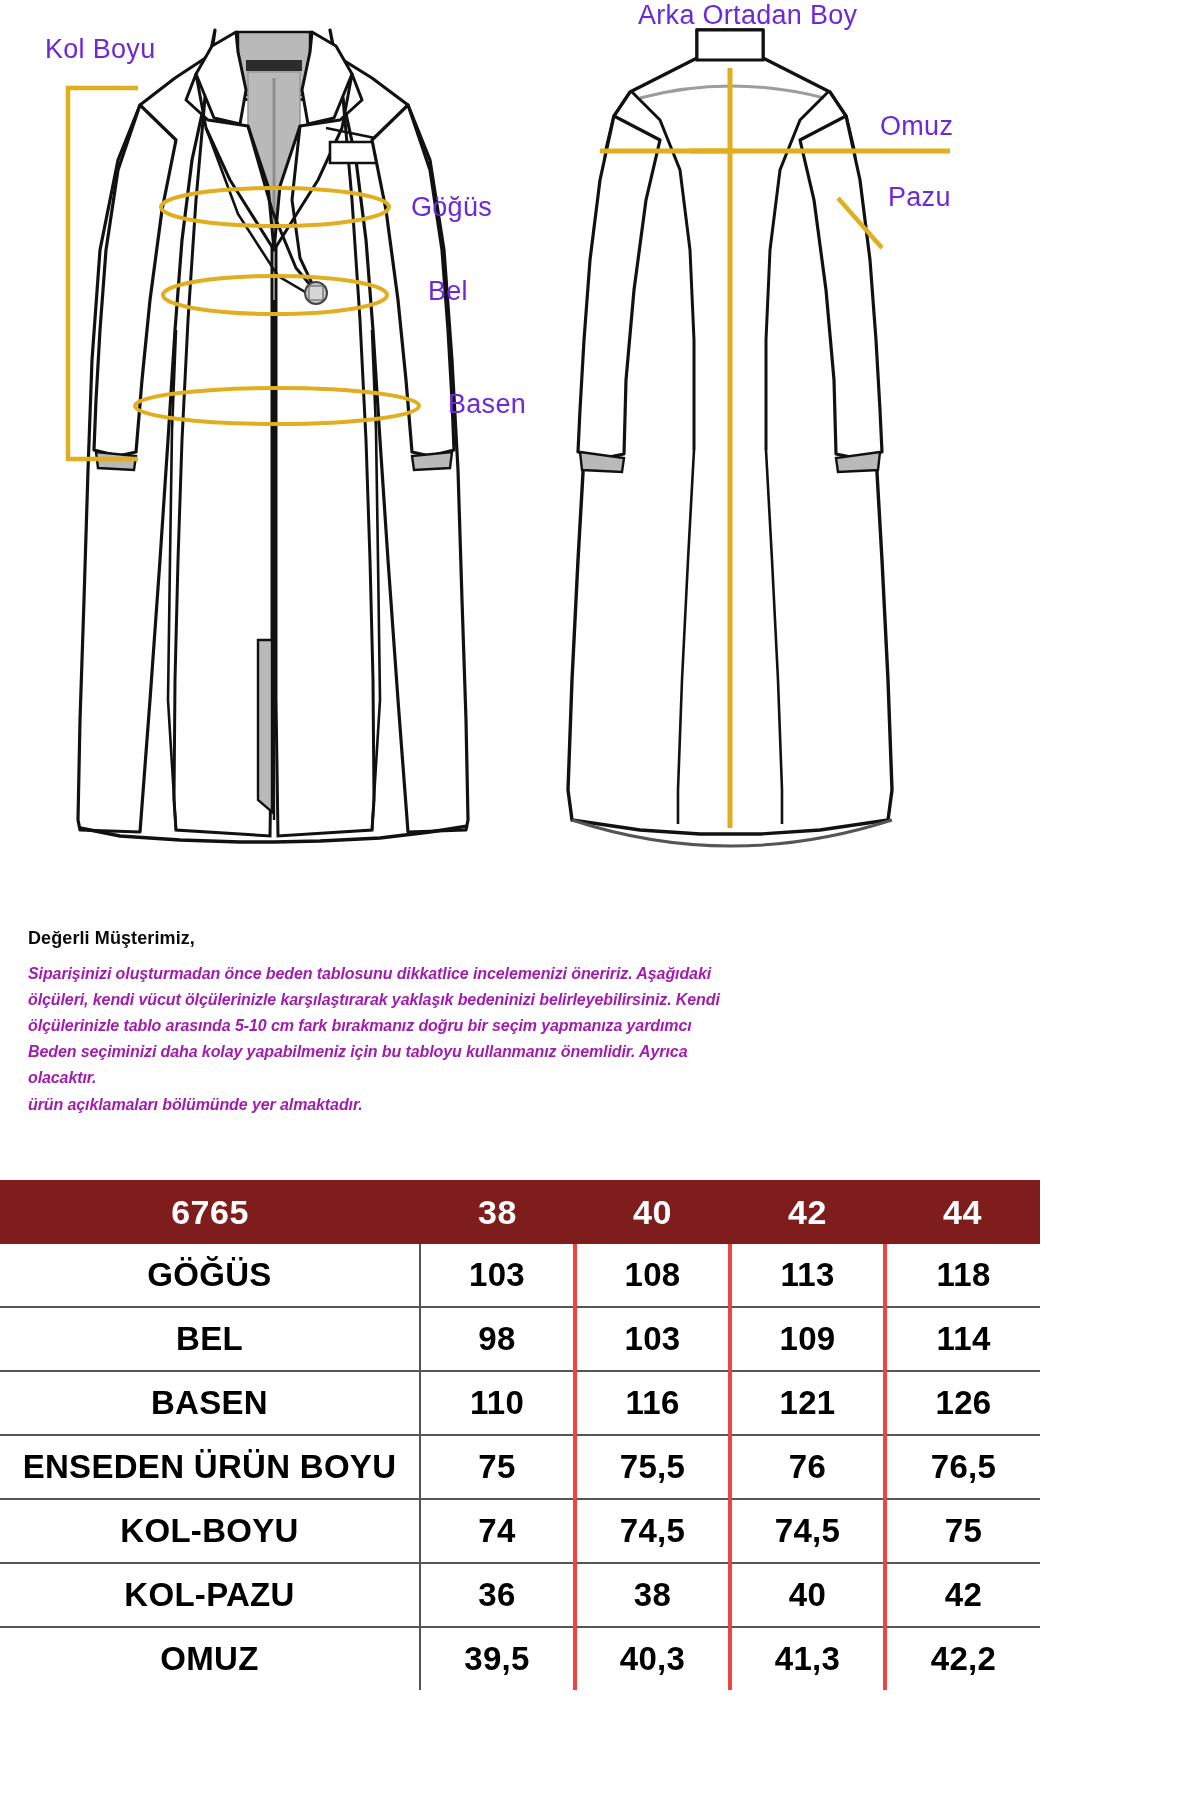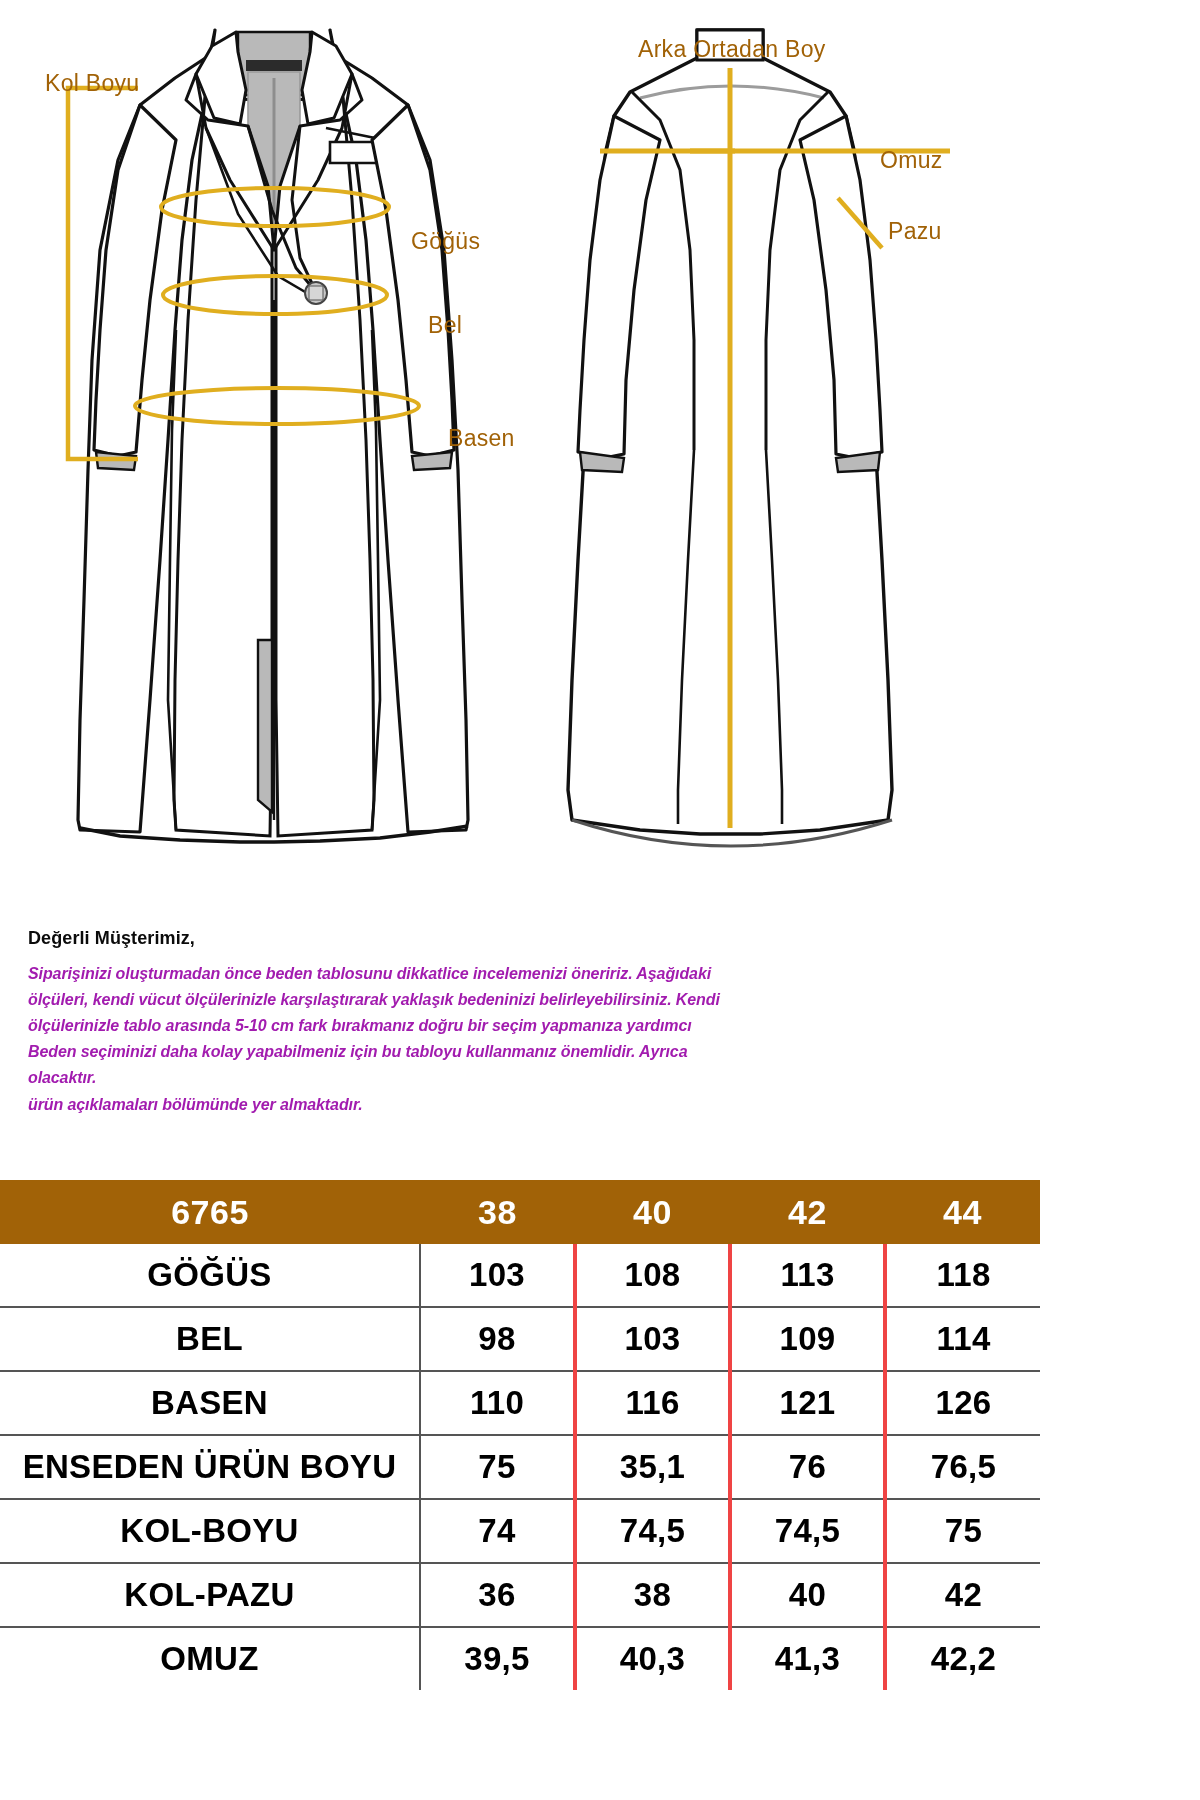--- a/index.html
+++ b/index.html
@@ -26,26 +26,25 @@
     position: absolute;
     top: 0;
     left: 0;
     width: 1200px;
     height: 905px;
   }
 
   .diagram-label {
     position: absolute;
     font-family: "Liberation Sans", sans-serif;
-    font-size: 23px;
+    font-size: 27px;
     font-weight: 400;
-    color: #a16207;
+    color: #6d28d9;
     letter-spacing: 0.3px;
     white-space: nowrap;
-    margin-top: 36px;
   }
   #label-kol-boyu   { left: 45px;  top: 34px; }
   #label-arka       { left: 638px; top: 0px;  }
   #label-gogus      { left: 411px; top: 192px; }
   #label-omuz       { left: 880px; top: 111px; }
   #label-pazu       { left: 888px; top: 182px; }
   #label-bel        { left: 428px; top: 276px; }
   #label-basen      { left: 448px; top: 389px; }
 
   
@@ -83,21 +82,21 @@
   }
   table#size-table {
     border-collapse: collapse;
     width: 1040px;
     table-layout: fixed;
   }
   table#size-table col.c-name { width: 420px; }
   table#size-table col.c-val  { width: 155px; }
 
   #size-table thead th {
-    background: #a16207;
+    background: #7f1d1d;
     color: #ffffff;
     font-family: "Liberation Sans", sans-serif;
     font-size: 34px;
     font-weight: 700;
     height: 62px;
     text-align: center;
     vertical-align: middle;
     border: none;
     letter-spacing: 0.5px;
   }
@@ -294,21 +293,21 @@
         <tr>
           <td class="rowname">BASEN</td>
           <td>110</td>
           <td>116</td>
           <td>121</td>
           <td>126</td>
         </tr>
         <tr>
           <td class="rowname">ENSEDEN ÜRÜN BOYU</td>
           <td>75</td>
-          <td>35,1</td>
+          <td>75,5</td>
           <td>76</td>
           <td>76,5</td>
         </tr>
         <tr>
           <td class="rowname">KOL-BOYU</td>
           <td>74</td>
           <td>74,5</td>
           <td>74,5</td>
           <td>75</td>
         </tr>

